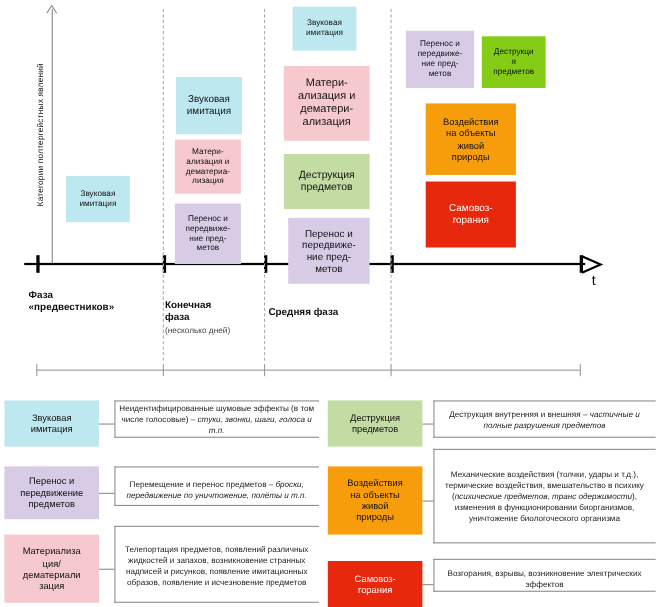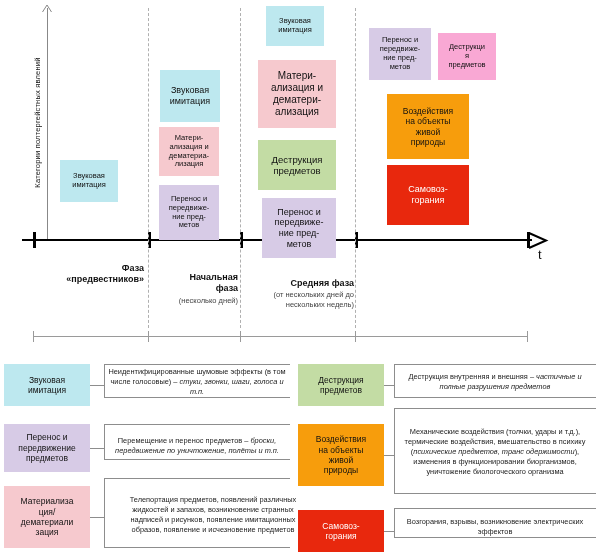--- a/index.html
+++ b/index.html
@@ -93,21 +93,21 @@
     text-align: center;
     line-height: 1.18;
     padding: 2px 3px;
     color: #111;
   }
   .cat-box span { display: block; width: 100%; }
 
   
   .phase-caption {
     position: absolute;
-    text-align: right;
+    text-align: left;
     box-sizing: border-box;
   }
   .phase-caption .ph-title {
     display: block;
     font-size: 9px;
     font-weight: bold;
     line-height: 1.25;
     color: #111;
   }
   .phase-caption .ph-sub {
@@ -223,43 +223,42 @@
       </div>
       <div class="cat-box" style="left: 258px; top: 140px; width: 78px; height: 50px; background: rgb(195, 220, 164); font-size: 9.5px;">
         <span>Деструкция<br>предметов</span>
       </div>
       <div class="cat-box" style="left: 262px; top: 198px; width: 74px; height: 60px; background: rgb(215, 203, 230); font-size: 9px;">
         <span>Перенос и<br>передвиже-<br>ние пред-<br>метов</span>
       </div>
       <div class="cat-box" style="left: 369px; top: 28px; width: 62px; height: 52px; background: rgb(215, 203, 230); font-size: 7.5px;">
         <span>Перенос и<br>передвиже-<br>ние пред-<br>метов</span>
       </div>
-      <div class="cat-box" style="left: 438px; top: 33px; width: 58px; height: 47px; background: #f9a8d4; font-size: 7.5px;">
+      <div class="cat-box" style="left: 438px; top: 33px; width: 58px; height: 47px; background: #84cc16; font-size: 7.5px;">
         <span>Деструкци<br>я<br>предметов</span>
       </div>
       <div class="cat-box" style="left: 387px; top: 94px; width: 82px; height: 65px; background: rgb(247, 157, 12); font-size: 8.5px;">
         <span>Воздействия<br>на объекты<br>живой<br>природы</span>
       </div>
       <div class="cat-box" style="left: 387px; top: 165px; width: 82px; height: 60px; background: rgb(232, 40, 13); font-size: 9px; color: rgb(255, 255, 255);">
         <span>Самовоз-<br>горания</span>
       </div>
     </div>
 
   <div class="phase-caption" style="left:26px;  top:263px; width:118px;">
     <span class="ph-title"><span>Фаза</span><br><span>«предвестников»</span></span>
   </div>
 
   <div class="phase-caption" style="left:150px; top:272px; width:88px;">
-    <span class="ph-title"><span>Начальная</span><br><span>фаза</span></span>
+    <span class="ph-title"><span>Конечная</span><br><span>фаза</span></span>
     <span class="ph-sub">(несколько дней)</span>
   </div>
 
   <div class="phase-caption" style="left:244px; top:278px; width:110px;">
     <span class="ph-title">Средняя фаза</span>
-    <span class="ph-sub">(от нескольких дней до нескольких недель)</span>
   </div>
 
 
   <div id="phase-span-bar"></div>
   <div class="span-cap" style="left:33px;"></div>
   <div class="span-cap" style="left:148px;"></div>
   <div class="span-cap" style="left:240px;"></div>
   <div class="span-cap" style="left:355px;"></div>
   <div class="span-cap" style="left:527px;"></div>
 </div>
@@ -280,21 +279,21 @@
         <span>Перенос и<br>передвижение<br>предметов</span>
       </div>
       <div class="legend-desc" style="left: 108px; top: 68px; width: 178px; height: 36px; display: flex; align-items: center; justify-content: center;">
         <span>Перемещение и перенос предметов – <i>броски, передвижение по уничтожение, полёты и т.п.</i></span>
       </div>
       <div class="legend-bracket" style="left: 104px; top: 118px; width: 186px; height: 70px; border-right: none;"></div>
       <div class="legend-connector" style="left: 90px; top: 157px; width: 14px;"></div>
       <div class="legend-chip" style="left: 4px; top: 126px; width: 86px; height: 62px; background: rgb(246, 201, 206); color: rgb(17, 17, 17);">
         <span>Материализа<br>ция/<br>дематериали<br>зация</span>
       </div>
-      <div class="legend-desc" style="left: 124px; top: 120px; width: 178px; height: 70px; display: flex; align-items: center; justify-content: center;">
+      <div class="legend-desc" style="left: 108px; top: 120px; width: 178px; height: 70px; display: flex; align-items: center; justify-content: center;">
         <span>Телепортация предметов, появлений различных жидкостей и запахов, возникновение странных надписей и рисунков, появление имитационных образов, появление и исчезновение предметов</span>
       </div>
       <div class="legend-bracket" style="left: 394px; top: 4px; width: 202px; height: 34px; border-right: none;"></div>
       <div class="legend-connector" style="left: 384px; top: 25px; width: 10px;"></div>
       <div class="legend-chip" style="left: 298px; top: 4px; width: 86px; height: 42px; background: rgb(195, 220, 164); color: rgb(17, 17, 17);">
         <span>Деструкция<br>предметов</span>
       </div>
       <div class="legend-desc" style="left: 398px; top: 5px; width: 194px; height: 34px; display: flex; align-items: center; justify-content: center;">
         <span>Деструкция внутренняя и внешняя – <i>частичные и полные разрушения предметов</i></span>
       </div>

